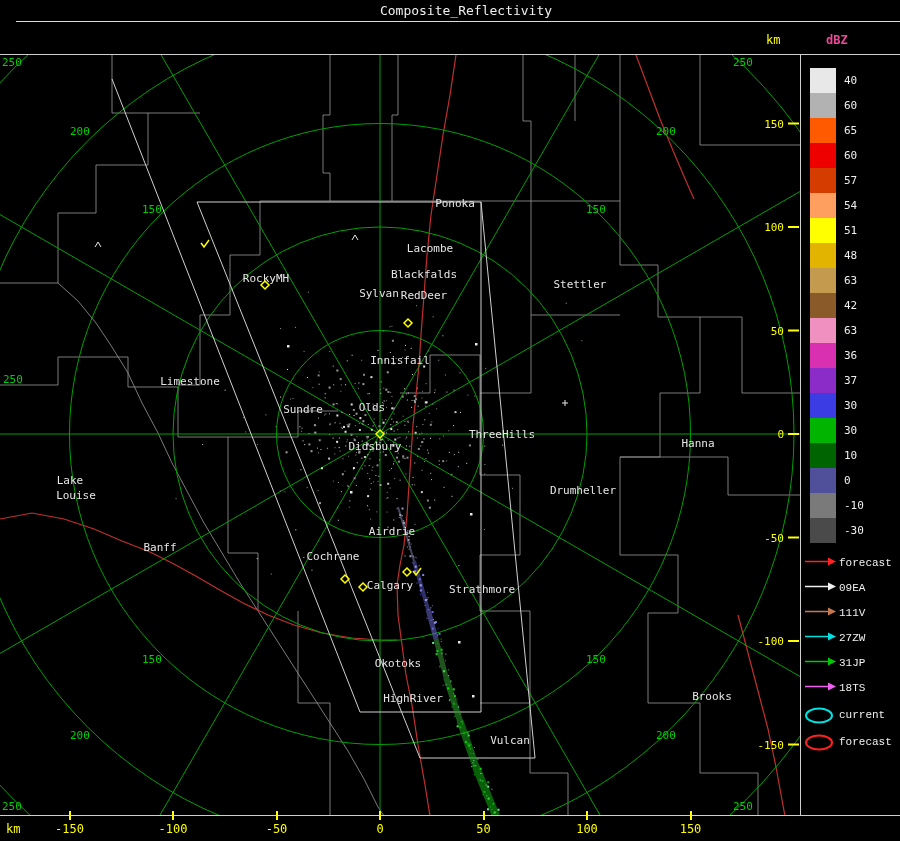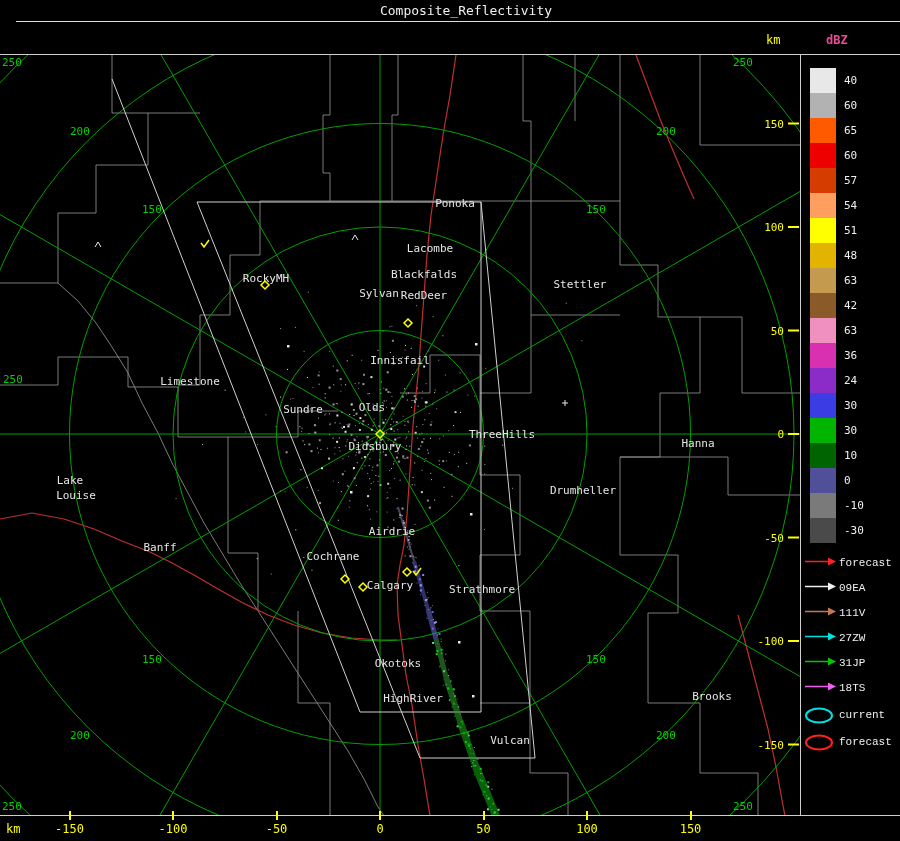--- a/index.html
+++ b/index.html
@@ -756,21 +756,21 @@
         <div class="cb-row">
           <div class="cb-swatch" style="background: rgb(240, 144, 192);"></div>
           <span class="cb-label">63</span>
         </div>
         <div class="cb-row">
           <div class="cb-swatch" style="background: rgb(216, 48, 176);"></div>
           <span class="cb-label">36</span>
         </div>
         <div class="cb-row">
           <div class="cb-swatch" style="background: rgb(140, 44, 200);"></div>
-          <span class="cb-label">24</span>
+          <span class="cb-label">37</span>
         </div>
         <div class="cb-row">
           <div class="cb-swatch" style="background: rgb(60, 60, 228);"></div>
           <span class="cb-label">30</span>
         </div>
         <div class="cb-row">
           <div class="cb-swatch" style="background: rgb(0, 180, 0);"></div>
           <span class="cb-label">30</span>
         </div>
         <div class="cb-row">

